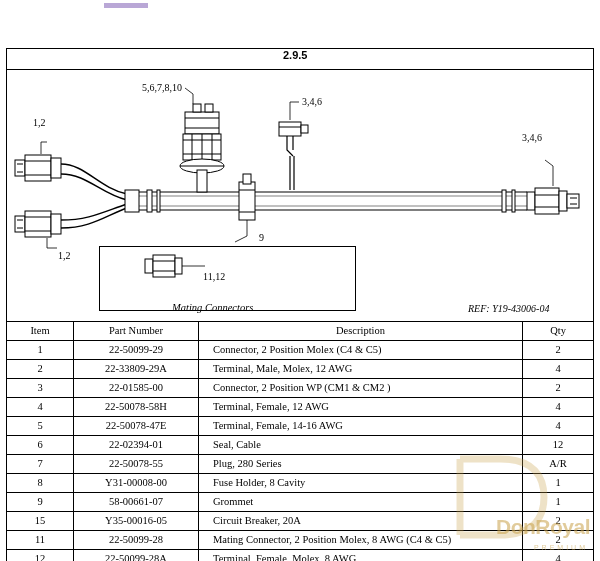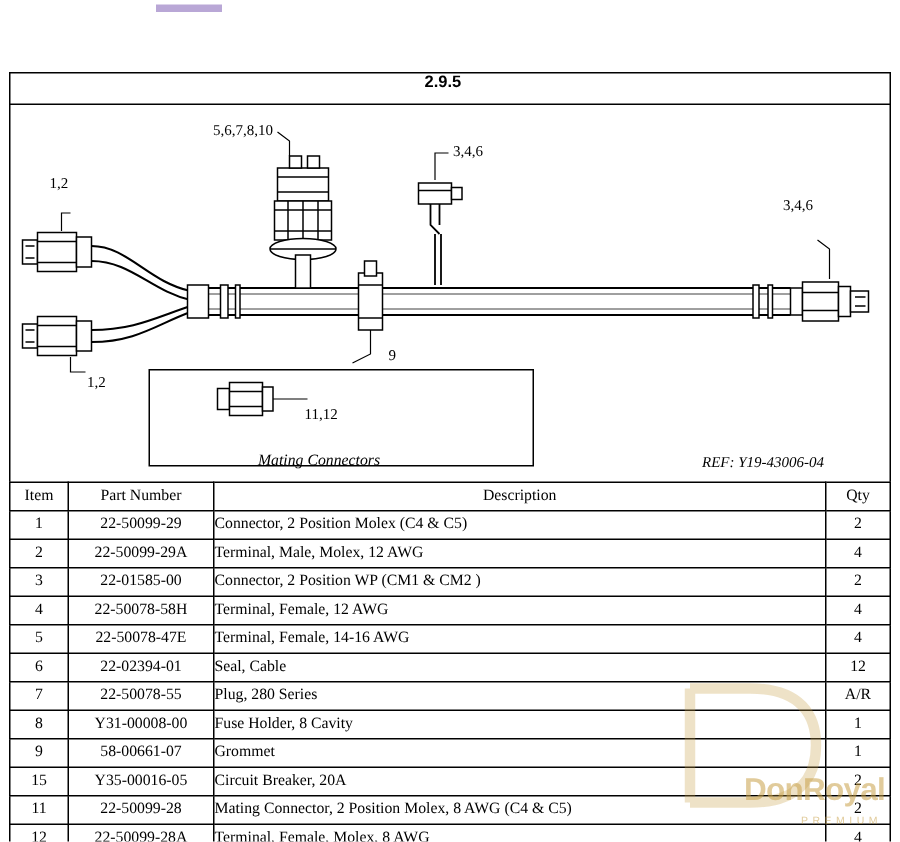--- a/index.html
+++ b/index.html
@@ -113,21 +113,21 @@
     position: absolute;
     left: 6px;
     top: 321px;
     width: 588px;
     border-collapse: collapse;
     font-family: "Liberation Serif", serif;
     font-size: 10.5px;
   }
   table.parts th, table.parts td {
     border: 1px solid #000;
-    padding: 1px 0;
+    padding: 1px 14px;
     height: 16px;
     line-height: 14px;
   }
   table.parts th {
     font-weight: normal;
     text-align: center;
   }
   .c-item  { width: 38px; text-align: center; }
   .c-part  { width: 96px; text-align: center; }
   .c-desc  { text-align: left; padding-left: 6px; }
@@ -304,21 +304,21 @@
     </thead>
     <tbody>
       <tr>
         <td class="c-item">1</td>
         <td class="c-part">22-50099-29</td>
         <td class="c-desc">Connector, 2 Position Molex (C4 &amp; C5)</td>
         <td class="c-qty">2</td>
       </tr>
       <tr>
         <td class="c-item">2</td>
-        <td class="c-part">22-50099-29A</td>
+        <td class="c-part">22-33809-29A</td>
         <td class="c-desc">Terminal, Male, Molex, 12 AWG</td>
         <td class="c-qty">4</td>
       </tr>
       <tr>
         <td class="c-item">3</td>
         <td class="c-part">22-01585-00</td>
         <td class="c-desc">Connector, 2 Position WP (CM1 &amp; CM2 )</td>
         <td class="c-qty">2</td>
       </tr>
       <tr>

